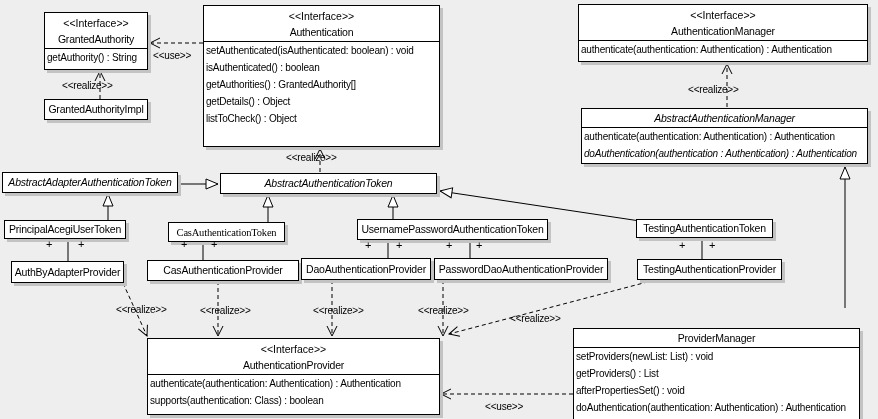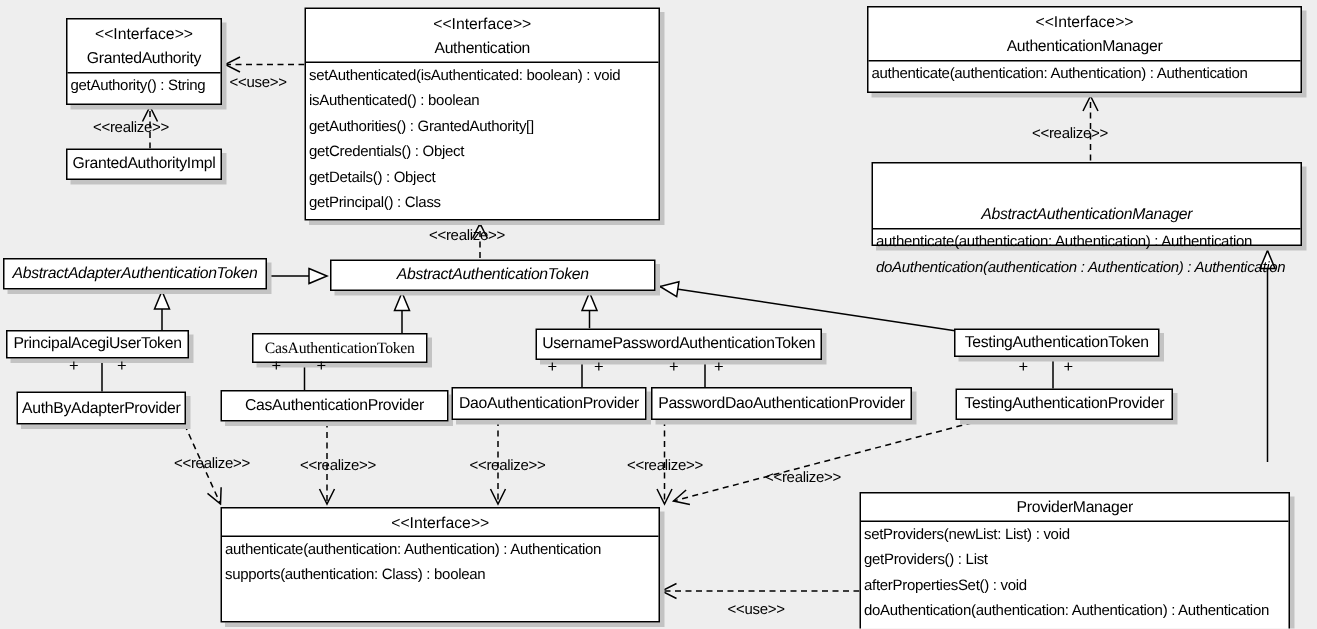--- a/index.html
+++ b/index.html
@@ -93,38 +93,37 @@
 
   <div class="box" style="left:203px;top:5px;width:237px;height:142px;">
     <div class="hdr">
       <div class="stereo">&lt;&lt;Interface&gt;&gt;</div>
       <div class="cname">Authentication</div>
     </div>
     <div class="methods">
         <div class="method">setAuthenticated(isAuthenticated: boolean) : void</div>
         <div class="method">isAuthenticated() : boolean</div>
         <div class="method">getAuthorities() : GrantedAuthority[]</div>
-        <div class="method">getCredentials() : Object</div>
         <div class="method">getDetails() : Object</div>
-        <div class="method">getPrincipal() : Class</div>
+        <div class="method">listToCheck() : Object</div>
       </div>
   </div>
 
   <div class="box" style="left:578px;top:4px;width:290px;height:58px;">
     <div class="hdr">
       <div class="stereo">&lt;&lt;Interface&gt;&gt;</div>
       <div class="cname">AuthenticationManager</div>
     </div>
     <div class="methods">
         <div class="method">authenticate(authentication: Authentication) : Authentication</div>
       </div>
   </div>
 
   <div class="box abstract" style="left:581px;top:108px;width:287px;height:56px;">
-    <div class="hdr" style="padding-top:1px;margin-top:25px;">
+    <div class="hdr" style="padding-top:1px;">
       <div class="cname">AbstractAuthenticationManager</div>
     </div>
     <div class="methods">
         <div class="method">authenticate(authentication: Authentication) : Authentication</div>
         <div class="method italic">doAuthentication(authentication : Authentication) : Authentication</div>
       </div>
   </div>
 
   <div class="box abstract nameonly" style="left:2px;top:172px;width:176px;height:21px;">
     <div class="cname">AbstractAdapterAuthenticationToken</div>
@@ -166,20 +165,21 @@
     <div class="cname">PasswordDaoAuthenticationProvider</div>
   </div>
 
   <div class="box nameonly" style="left:637px;top:259px;width:145px;height:21px;">
     <div class="cname">TestingAuthenticationProvider</div>
   </div>
 
   <div class="box" style="left:147px;top:338px;width:293px;height:77px;">
     <div class="hdr">
       <div class="stereo">&lt;&lt;Interface&gt;&gt;</div>
+      <div class="cname">AuthenticationProvider</div>
     </div>
     <div class="methods">
         <div class="method">authenticate(authentication: Authentication) : Authentication</div>
         <div class="method">supports(authentication: Class) : boolean</div>
       </div>
   </div>
 
   <div class="box" style="left:573px;top:308px;width:287px;height:106px;margin-top:20px;">
     <div class="hdr" style="padding-top:1px;">
       <div class="cname">ProviderManager</div>

